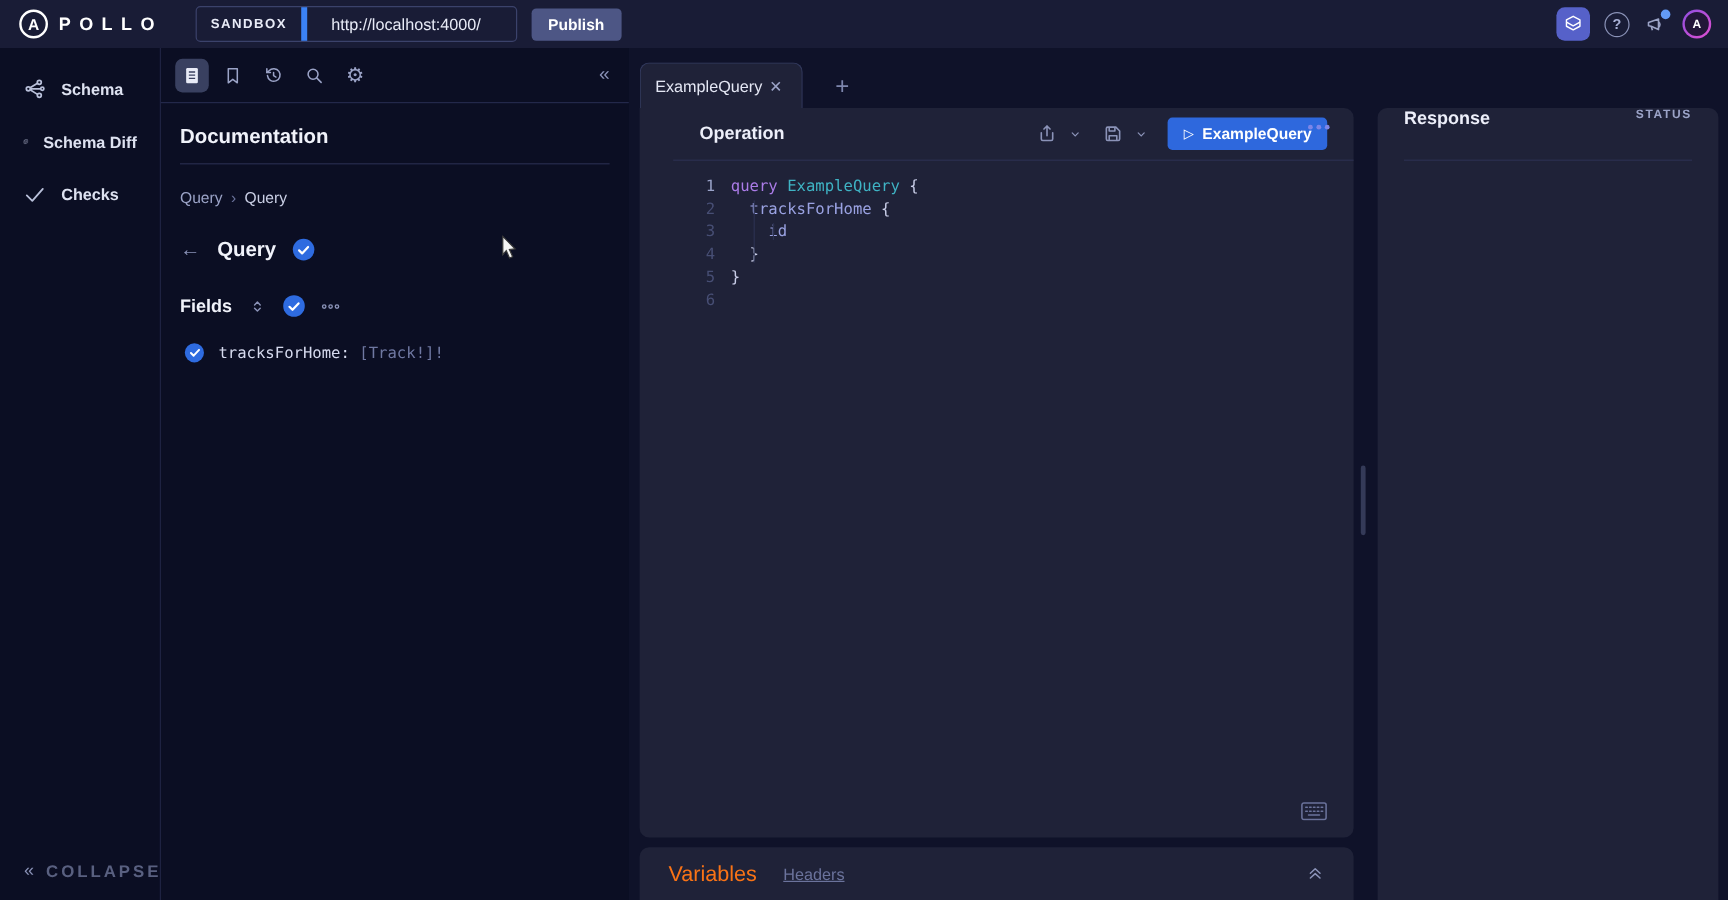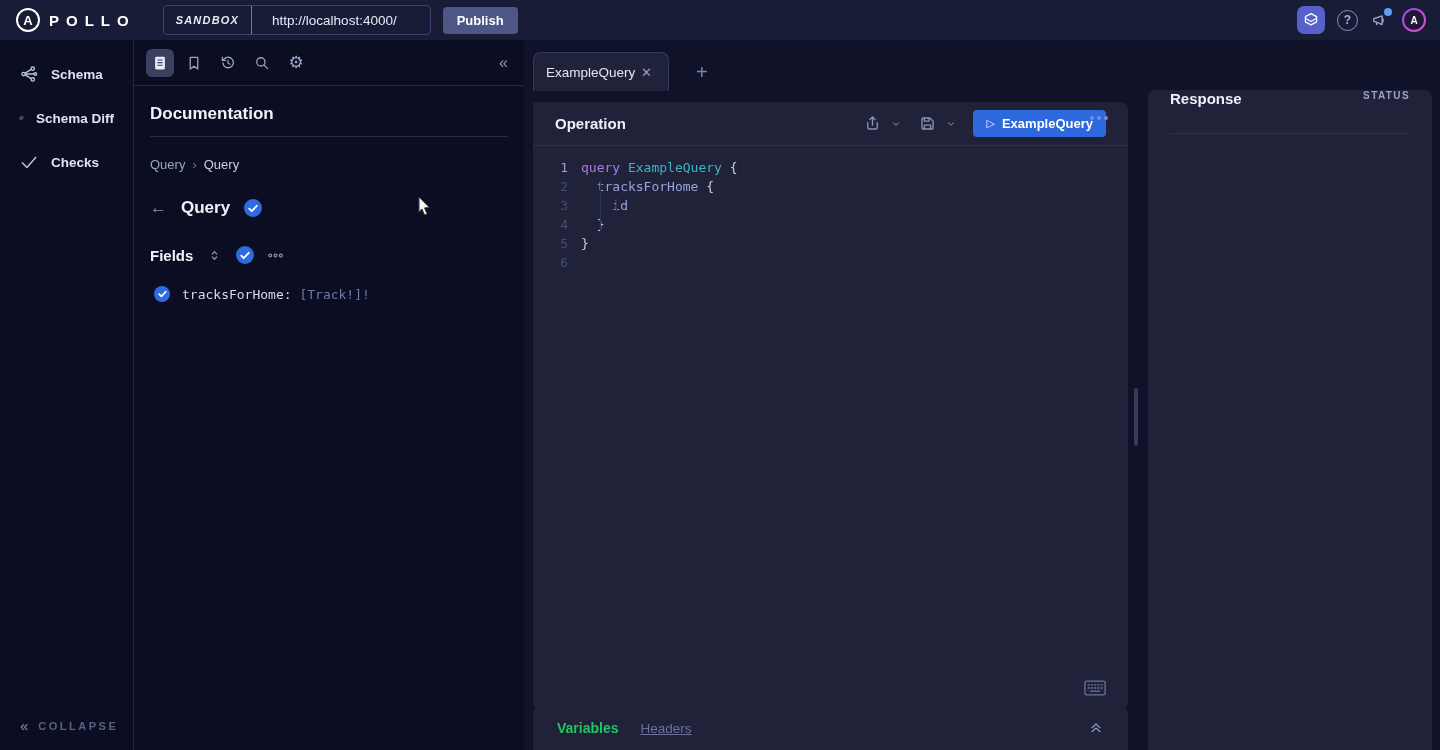--- a/index.html
+++ b/index.html
@@ -13,21 +13,21 @@
             display:flex; align-items:center; z-index:30; }
   .logo { display:flex; align-items:center; gap:9px; margin-left:16px; }
   .logo-ring { width:24px; height:24px; border:2.4px solid #fff; border-radius:50%;
                display:flex; align-items:center; justify-content:center;
                font-weight:bold; font-size:13px; color:#fff; }
   .logo-word { font-weight:bold; font-size:15px; letter-spacing:7px; color:#fff; }
   .endpoint-group { display:flex; align-items:center; height:30px; margin-left:27px;
                     border:1px solid #3b426b; border-radius:4px; width:268px; }
   .sandbox-chip { font-size:11px; font-weight:bold; letter-spacing:1.2px; color:#e8ebf7;
                   padding:0 12px; height:100%; display:flex; align-items:center;
-                  border-right:1px solid #3b82f6;font-style:italic; }
+                  border-right:5px solid #3b82f6; }
   .status-dot { width:8px; height:8px; border-radius:50%; background:#2fbf8f; margin:0 8px 0 12px; }
   .endpoint-url { flex:1; background:transparent; border:0; outline:0; color:#e8ebf7;
                   font-size:13.5px; font-family:"Liberation Sans", sans-serif; }
   .gear-btn { color:#8b93b8; font-size:16px; padding:0 9px; cursor:pointer; line-height:1; }
   .publish-btn { margin-left:12px; height:27px; padding:0 14px; background:#4d5685; color:#fff;
                  border:0; border-radius:4px; font-weight:bold; font-size:13px; cursor:pointer;
                  font-family:"Liberation Sans", sans-serif; }
   .topbar-right { margin-left:auto; display:flex; align-items:center; gap:12px; margin-right:14px; }
   .cube-btn { width:28px; height:28px; border-radius:7px; background:#5661c9;
               display:flex; align-items:center; justify-content:center; cursor:pointer; }
@@ -45,21 +45,21 @@
   
   .sidenav { position:absolute; top:40px; left:0; width:133px; bottom:0; background:#0b0e23; z-index:20; }
   .nav-item { display:flex; align-items:center; gap:12px; height:40px; margin:4px 9px;
               padding:0 10px; border-radius:8px; cursor:pointer; color:#b9c0da; }
   .nav-item:first-child { margin-top:14px; }
   .nav-label { font-size:13.5px; font-weight:600; color:#dde1f0; white-space:nowrap; }
   .nav-item.active { background:#363c5b; }
   .collapse-row { position:absolute; bottom:16px; left:20px; display:flex; align-items:center;
                   gap:10px; cursor:pointer; color:#8b93b8; }
   .collapse-glyph { font-size:15px; }
-  .collapse-label { font-size:11px; font-weight:bold; letter-spacing:2.5px; color:#596080; }
+  .collapse-label { font-size:14px; font-weight:bold; letter-spacing:2.5px; color:#596080; }
 
   
   .docs { position:absolute; top:40px; left:133px; width:391px; bottom:0; background:#0b0e23;
           border-left:1px solid #23284a; z-index:10; }
   .docs-toolbar { display:flex; align-items:center; height:46px; padding:0 12px;
                   border-bottom:1px solid #23284a; gap:6px; }
   .tool-btn { width:28px; height:28px; border-radius:6px; display:flex; align-items:center;
               justify-content:center; color:#9ba3c7; cursor:pointer; }
   .tool-btn.active { background:#394060; }
   .tool-btn.gear-glyph { font-size:17px; }
@@ -91,22 +91,22 @@
          border:1px solid #333a5e; border-bottom:0; border-radius:8px 8px 0 0;
          display:flex; align-items:center; padding:0 12px; cursor:pointer; }
   .tab-label { font-size:13.5px; color:#e4e7f4; flex:1; }
   .tab-close { color:#9ba3c7; font-size:13px; padding:2px 4px; cursor:pointer; }
   .new-tab { position:absolute; left:172px; top:22px; color:#7d86ad; font-size:20px;
              line-height:1; cursor:pointer; }
 
   .workspace { position:absolute; top:50px; left:0; right:0; bottom:0; }
 
   
-  .op-panel { position:absolute; left:9px; top:12px; width:595px; height:608px; background:#1f2238;
-              border-radius:0 8px 8px 8px; }
+  .op-panel { position:absolute; left:9px; top:0; width:595px; height:608px; background:#1f2238;
+              border-radius:0 8px 8px 8px;padding-left:28px; }
   .panel-header { display:flex; align-items:center; height:44px; padding:0 22px;
                   border-bottom:1px solid #2b3050; }
   .panel-title { font-size:15px; font-weight:bold; color:#edeffa; }
   .op-actions { margin-left:auto; display:flex; align-items:center; gap:9px; }
   .act-icon { color:#8b93b8; cursor:pointer; display:flex; }
   .chev-sm { color:#8b93b8; cursor:pointer; display:flex; margin-right:8px; }
   .run-btn { display:flex; align-items:center; gap:7px; height:27px; padding:0 13px;
              background:#2e68dd; border:0; border-radius:4px; color:#fff; font-size:13px;
              font-weight:bold; cursor:pointer; font-family:"Liberation Sans", sans-serif; }
   .run-play { font-size:11px; font-weight:normal; }
@@ -125,21 +125,21 @@
   .guide-1 { left:67px; top:33px; height:52px; }
   .guide-2 { left:83px; top:52px; height:14px; }
   .code-menu { position:absolute; top:14px; right:20px; display:flex; gap:3px; cursor:pointer; }
   .code-menu i { width:4px; height:4px; border-radius:50%; background:#7d86e8; }
   .kbd-icon { position:absolute; right:22px; bottom:14px; color:#6b739c; cursor:pointer; }
 
   
   .vars-panel { position:absolute; left:9px; top:616px; width:595px; bottom:-10px;
                 background:#1f2238; border-radius:8px 8px 0 0; }
   .vars-row { display:flex; align-items:center; height:44px; padding:0 24px; }
-  .vars-tab { font-size:14px; font-weight:bold; color:#22c55e; cursor:pointer; }
+  .vars-tab { font-size:18px; font-weight:normal; color:#f97316; cursor:pointer; }
   .headers-tab { font-size:13.5px; color:#6b739c; margin-left:22px; cursor:pointer;text-decoration:underline; }
   .expand-chev { margin-left:auto; color:#8b93b8; cursor:pointer; display:flex; }
 
   
   .resize-handle { position:absolute; left:610px; top:298px; width:4px; height:58px;
                    border-radius:3px; background:#343a58; cursor:row-resize; }
 
   
   .resp-panel { position:absolute; left:624px; top:0; width:284px; bottom:-10px;
                 background:#1f2238; border-radius:8px; }

